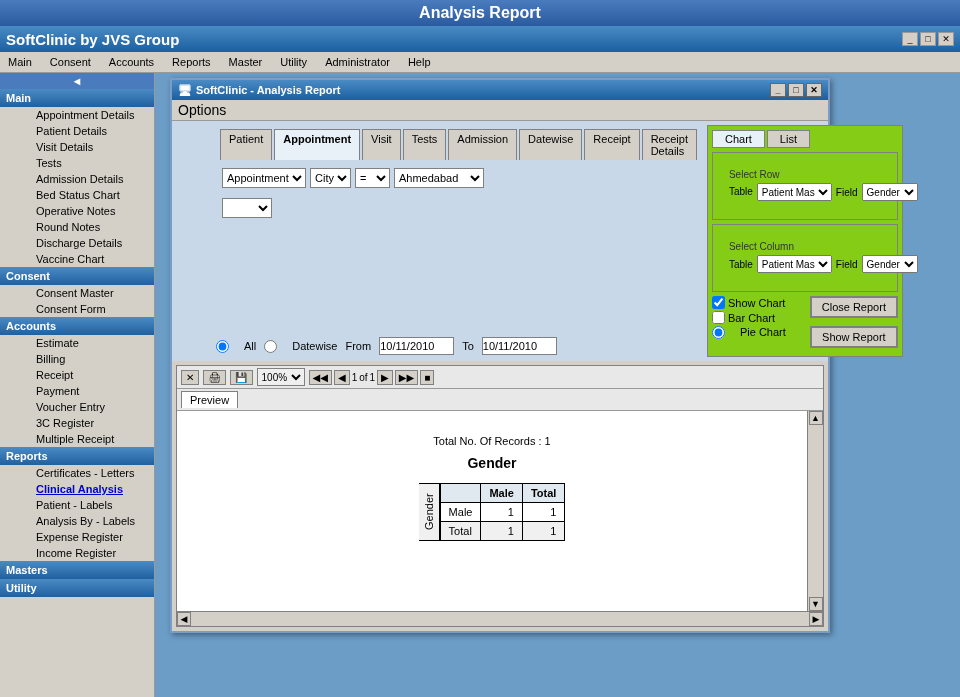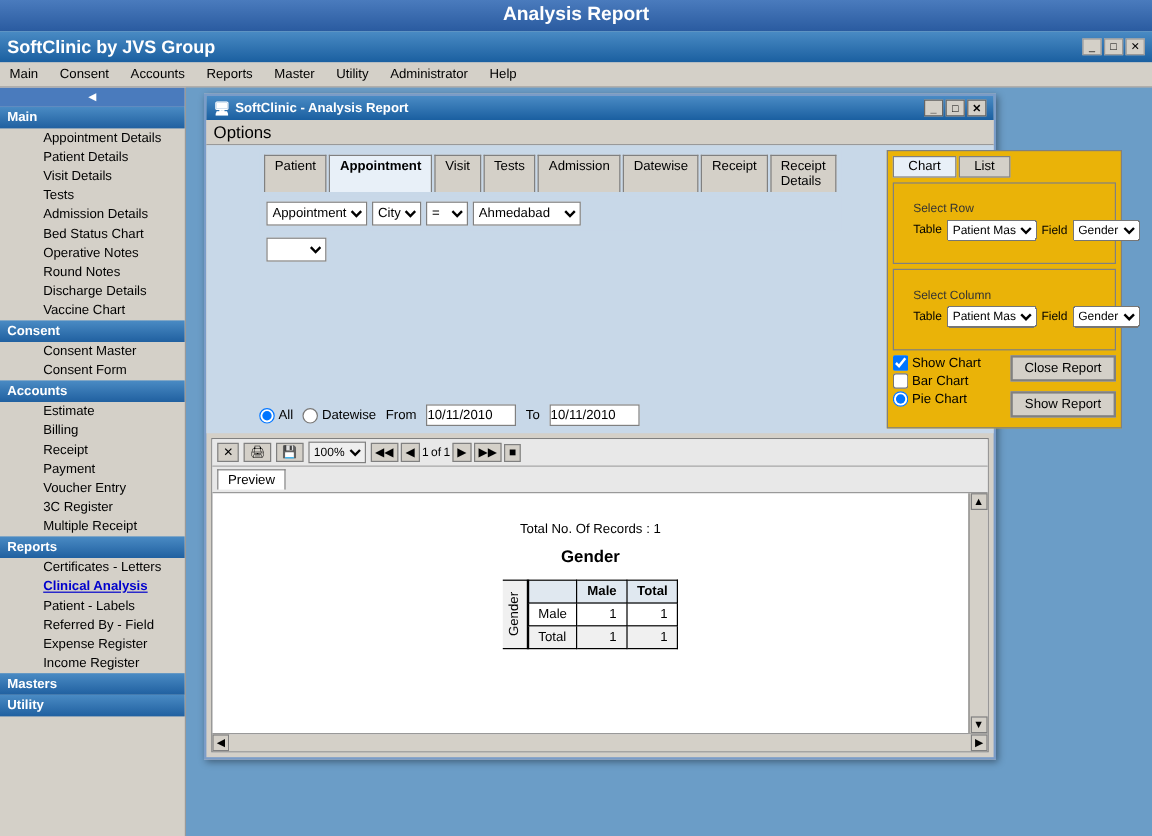--- a/index.html
+++ b/index.html
@@ -41,35 +41,35 @@
     #dialog-menu { background: #d4d0c8; padding: 2px 6px; font-size: 14px; border-bottom: 1px solid #999; }
 
     
     #tab-bar { display: flex; padding: 4px 4px 0; background: #c8d8e8; gap: 2px; }
     .tab-btn { padding: 3px 8px; font-size: 11px; background: #d4d0c8; border: 1px solid #808080; cursor: pointer; border-bottom: none; }
     .tab-btn.active { background: #e8f0f8; font-weight: bold; }
 
     
     #filter-row { display: flex; align-items: center; padding: 4px 6px; gap: 4px; background: #c8d8e8; }
     .filter-select { font-size: 11px; height: 20px; border: 1px solid #808080; background: white; }
-    #right-panel { width: 196px; background: #eab308; border: 1px solid #808080; padding: 4px; margin-left: 32px; }
+    #right-panel { width: 196px; background: #84cc16; border: 1px solid #808080; padding: 4px; }
     .panel-group { border: 1px solid #808080; padding: 16px; margin-bottom: 4px; }
     .panel-group-title { font-size: 10px; color: #333; margin-bottom: 3px; }
     .panel-row { display: flex; align-items: center; gap: 4px; margin-bottom: 2px; }
     .panel-row label { font-size: 10px; }
     .panel-row select { font-size: 10px; height: 18px; width: 90px; }
 
     
     #chart-list-tabs { display: flex; gap: 2px; margin-bottom: 4px; }
     .cl-tab { padding: 2px 12px; font-size: 11px; background: #d4d0c8; border: 1px solid #808080; cursor: pointer; }
     .cl-tab.active { background: #e8f0f8; }
 
     
     .action-btn { padding: 3px 10px; font-size: 11px; background: #d4d0c8; border: 2px solid #808080; cursor: pointer; min-width: 80px; display: block; margin-bottom: 4px; }
-    .radio-item { display: flex; align-items: center; gap: 3px; font-size: 11px; }
+    .radio-item { display: flex; align-items: flex-start; gap: 15px; font-size: 11px; }
 
     
     #small-dropdown { margin: 2px 6px; }
     #small-dropdown select { font-size: 11px; height: 20px; border: 1px solid #808080; }
 
     
     #report-viewer { margin: 4px; background: white; border: 1px solid #808080; }
     #report-toolbar { background: #e8e8e8; display: flex; align-items: center; padding: 2px 4px; gap: 4px; border-bottom: 1px solid #999; }
     #report-toolbar button { font-size: 10px; padding: 1px 4px; background: #d4d0c8; border: 1px solid #808080; cursor: pointer; }
     #report-toolbar select { font-size: 10px; height: 18px; border: 1px solid #808080; }
@@ -159,21 +159,21 @@
     <div class="sidebar-item">Receipt</div>
     <div class="sidebar-item">Payment</div>
     <div class="sidebar-item">Voucher Entry</div>
     <div class="sidebar-item">3C Register</div>
     <div class="sidebar-item">Multiple Receipt</div>
 
     <div class="sidebar-section-header">Reports</div>
     <div class="sidebar-item">Certificates - Letters</div>
     <div class="sidebar-item active underlined">Clinical Analysis</div>
     <div class="sidebar-item">Patient - Labels</div>
-    <div class="sidebar-item">Referred By - Field</div>
+    <div class="sidebar-item">Analysis By - Labels</div>
     <div class="sidebar-item">Expense Register</div>
     <div class="sidebar-item">Income Register</div>
 
     <div class="sidebar-section-header">Masters</div>
 
     <div class="sidebar-section-header">Utility</div>
   </div>
 
   <div id="content">
 

